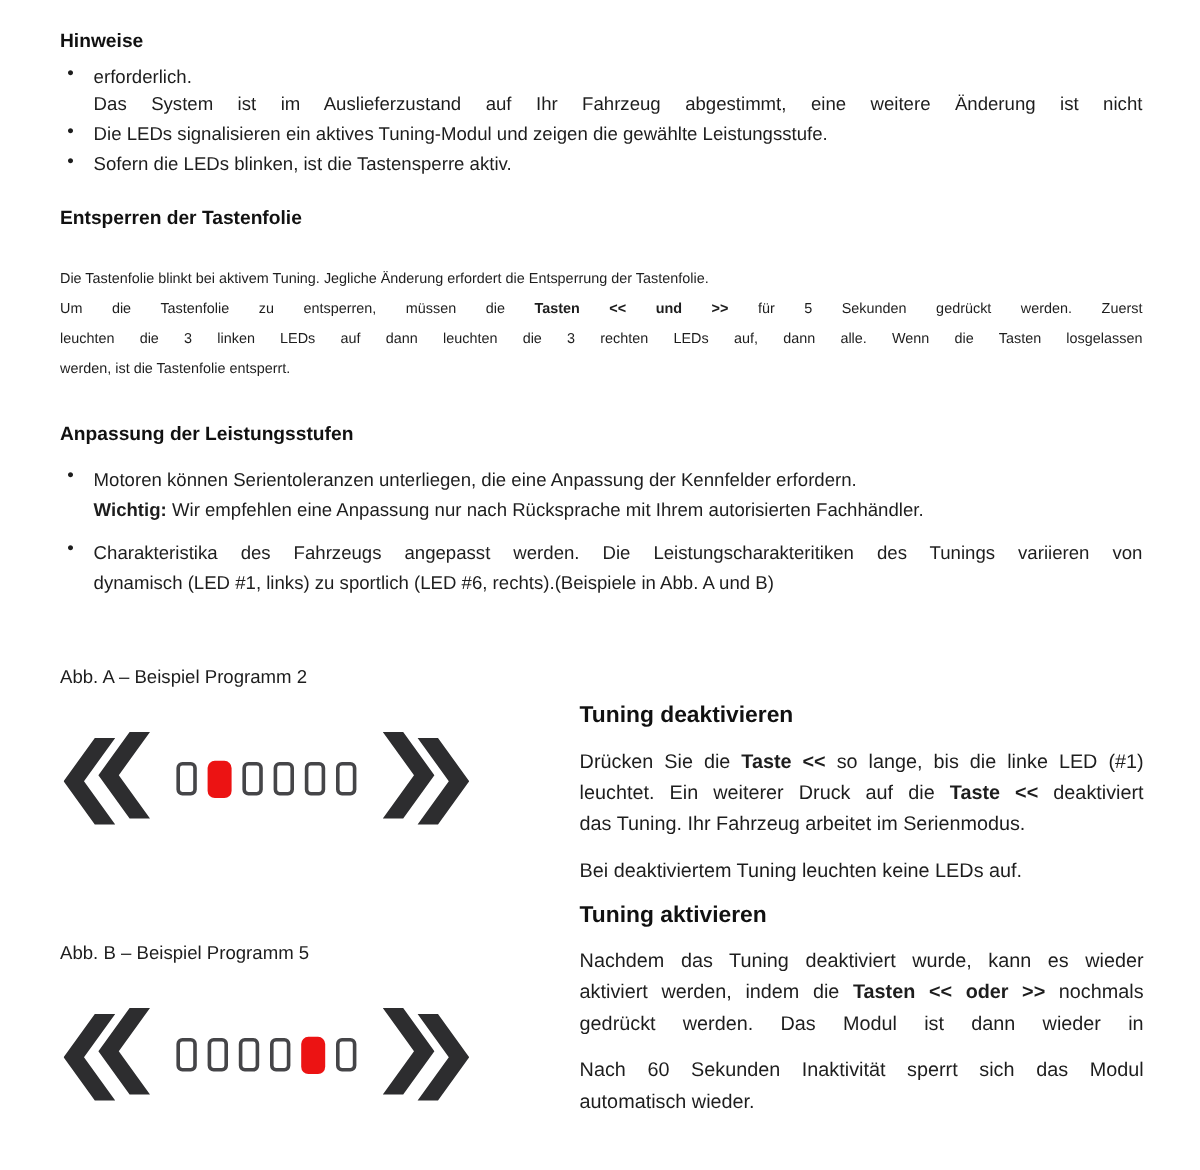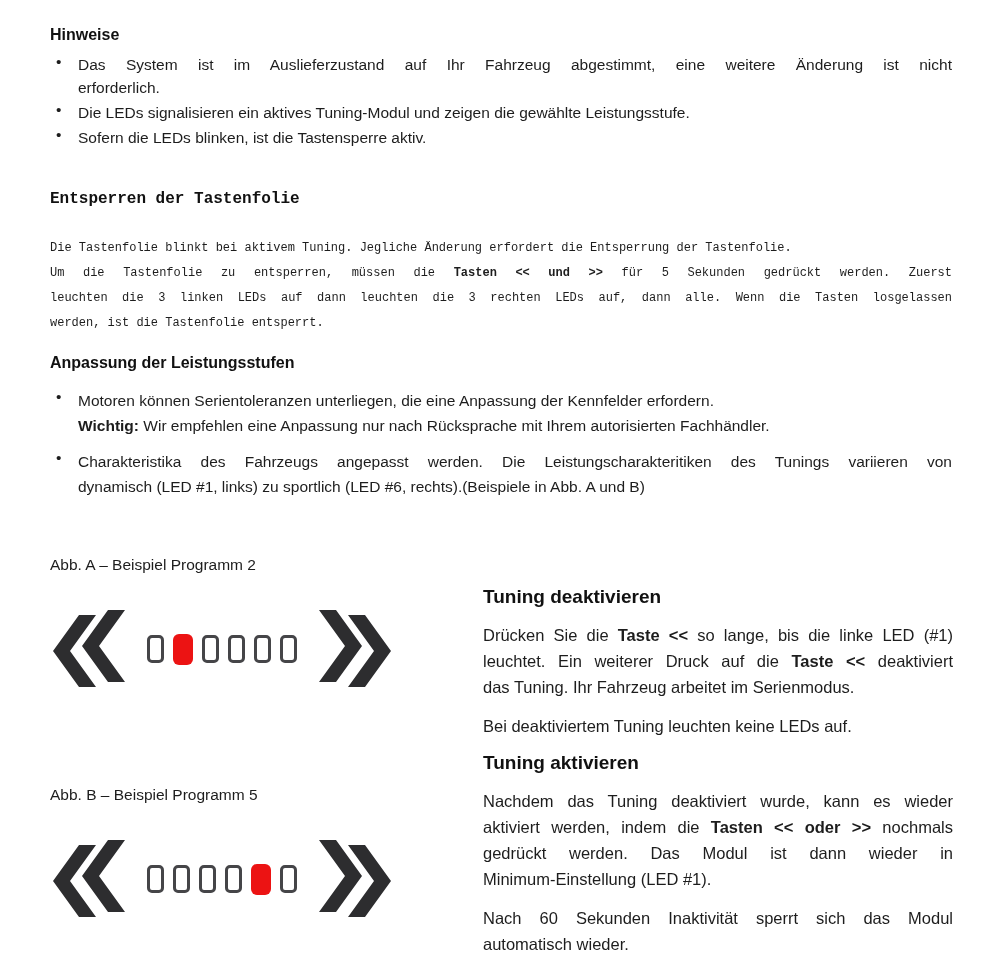--- a/index.html
+++ b/index.html
@@ -4,21 +4,21 @@
 <style>
   html,body{margin:0;padding:0;background:#fff;}
   .page{
     position:relative;width:1000px;height:975px;overflow:hidden;
     background:var(--background,#fff);
     font-family:"Liberation Sans",sans-serif;
     color:var(--text,#1d1d1d);
   }
   .sec{position:absolute;left:50px;width:902px;}
   #sec-hinweise{top:26px;}
-  #sec-entsperren{top:190px;font-family:Liberation Mono, monospace;}
+  #sec-entsperren{top:174px;}
   #sec-anpassung{top:354px;}
   .h{margin:0;font-size:16px;font-weight:700;color:#111;}
   #sec-hinweise .h{margin-bottom:9px;}
   #sec-entsperren .h{margin-bottom:28px;}
   #sec-anpassung .h{margin-bottom:16px;}
   .para{font-size:12px;line-height:25px;}
   .tline{text-align:left;}
   .tline.just{text-align:justify;text-align-last:justify;-moz-text-align-last:justify;}
   .b{font-weight:700;}
   .li{display:flex;}
@@ -59,22 +59,22 @@
 <body>
 
 <div class="page">
 
   <section class="sec" id="sec-hinweise">
     <h3 class="h">Hinweise</h3>
     <div class="bullets">
         <div class="li">
           <span class="dot">•</span>
           <div class="libody">
+            <div class="tline"><span>erforderlich.</span></div>
             <div class="tline just"><span>Das System ist im Auslieferzustand auf Ihr Fahrzeug abgestimmt, eine weitere Änderung ist nicht</span></div>
-            <div class="tline"><span>erforderlich.</span></div>
           </div>
         </div>
         <div class="li">
           <span class="dot">•</span>
           <div class="libody">
             <div class="tline"><span>Die LEDs signalisieren ein aktives Tuning-Modul und zeigen die gewählte Leistungsstufe.</span></div>
           </div>
         </div>
         <div class="li">
           <span class="dot">•</span>
@@ -173,21 +173,20 @@
         <div class="tline"><span>das Tuning. Ihr Fahrzeug arbeitet im Serienmodus.</span></div>
       </div>
     <div class="para">
         <div class="tline"><span>Bei deaktiviertem Tuning leuchten keine LEDs auf.</span></div>
       </div>
     <h4 class="rh">Tuning aktivieren</h4>
     <div class="para">
         <div class="tline just"><span>Nachdem das Tuning deaktiviert wurde, kann es wieder</span></div>
         <div class="tline just"><span>aktiviert werden, indem die </span><span class="b">Tasten &lt;&lt; oder &gt;&gt;</span><span> nochmals</span></div>
         <div class="tline just"><span>gedrückt werden. Das Modul ist dann wieder in</span></div>
-        <div class="tline"><span>Minimum-Einstellung (LED #1).</span></div>
       </div>
     <div class="para">
         <div class="tline just"><span>Nach 60 Sekunden Inaktivität sperrt sich das Modul</span></div>
         <div class="tline"><span>automatisch wieder.</span></div>
       </div>
   </aside>
 
 </div>
 
 </body></html>

